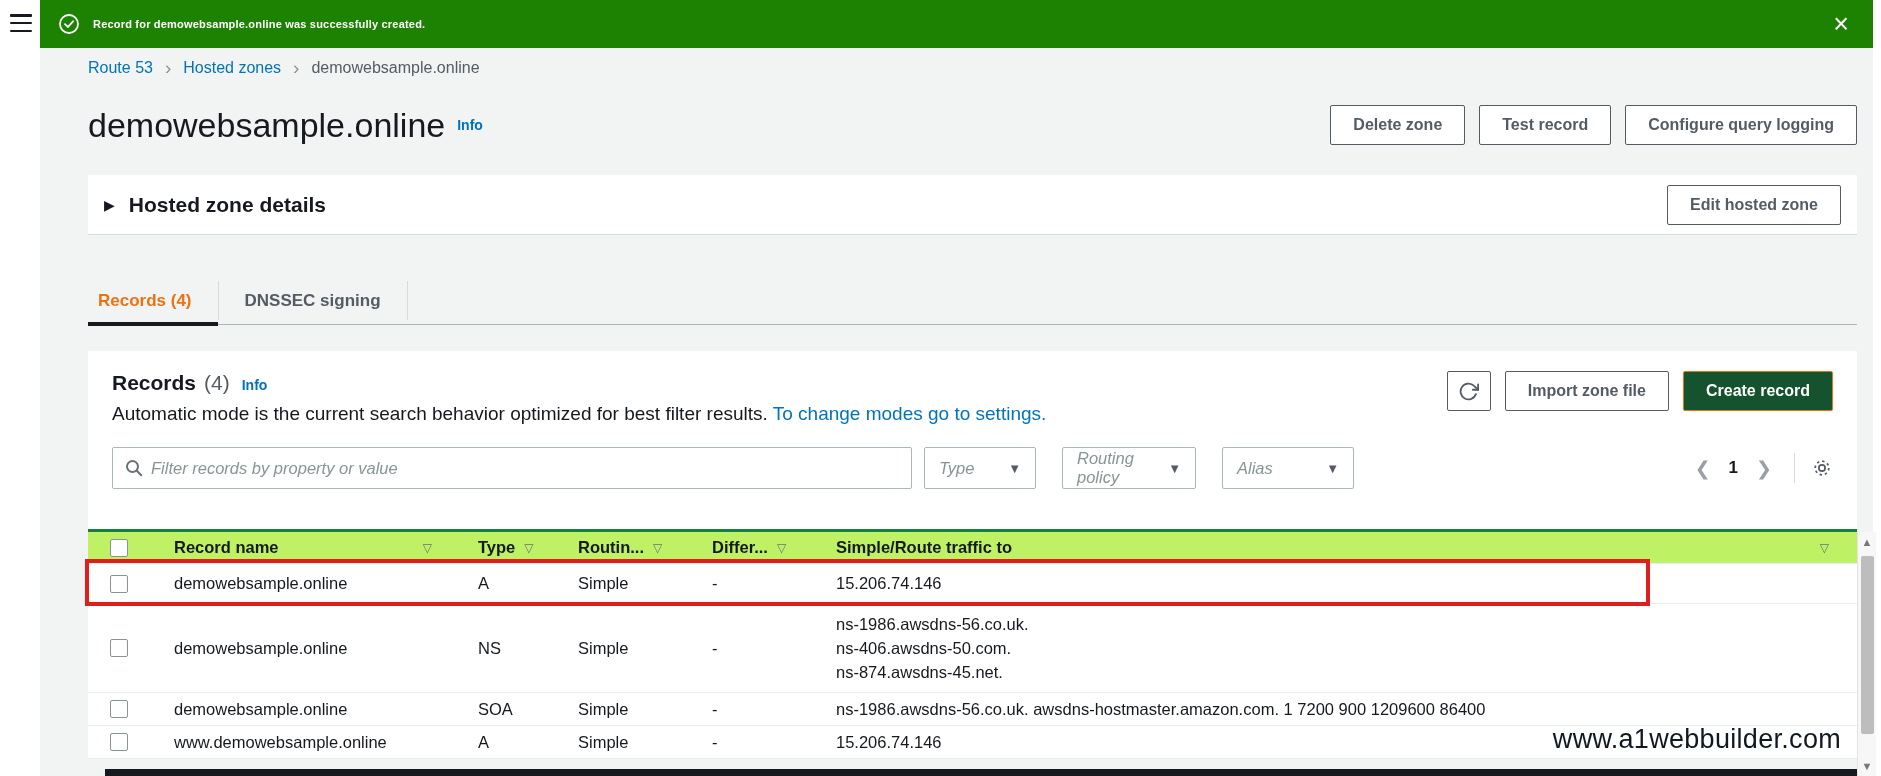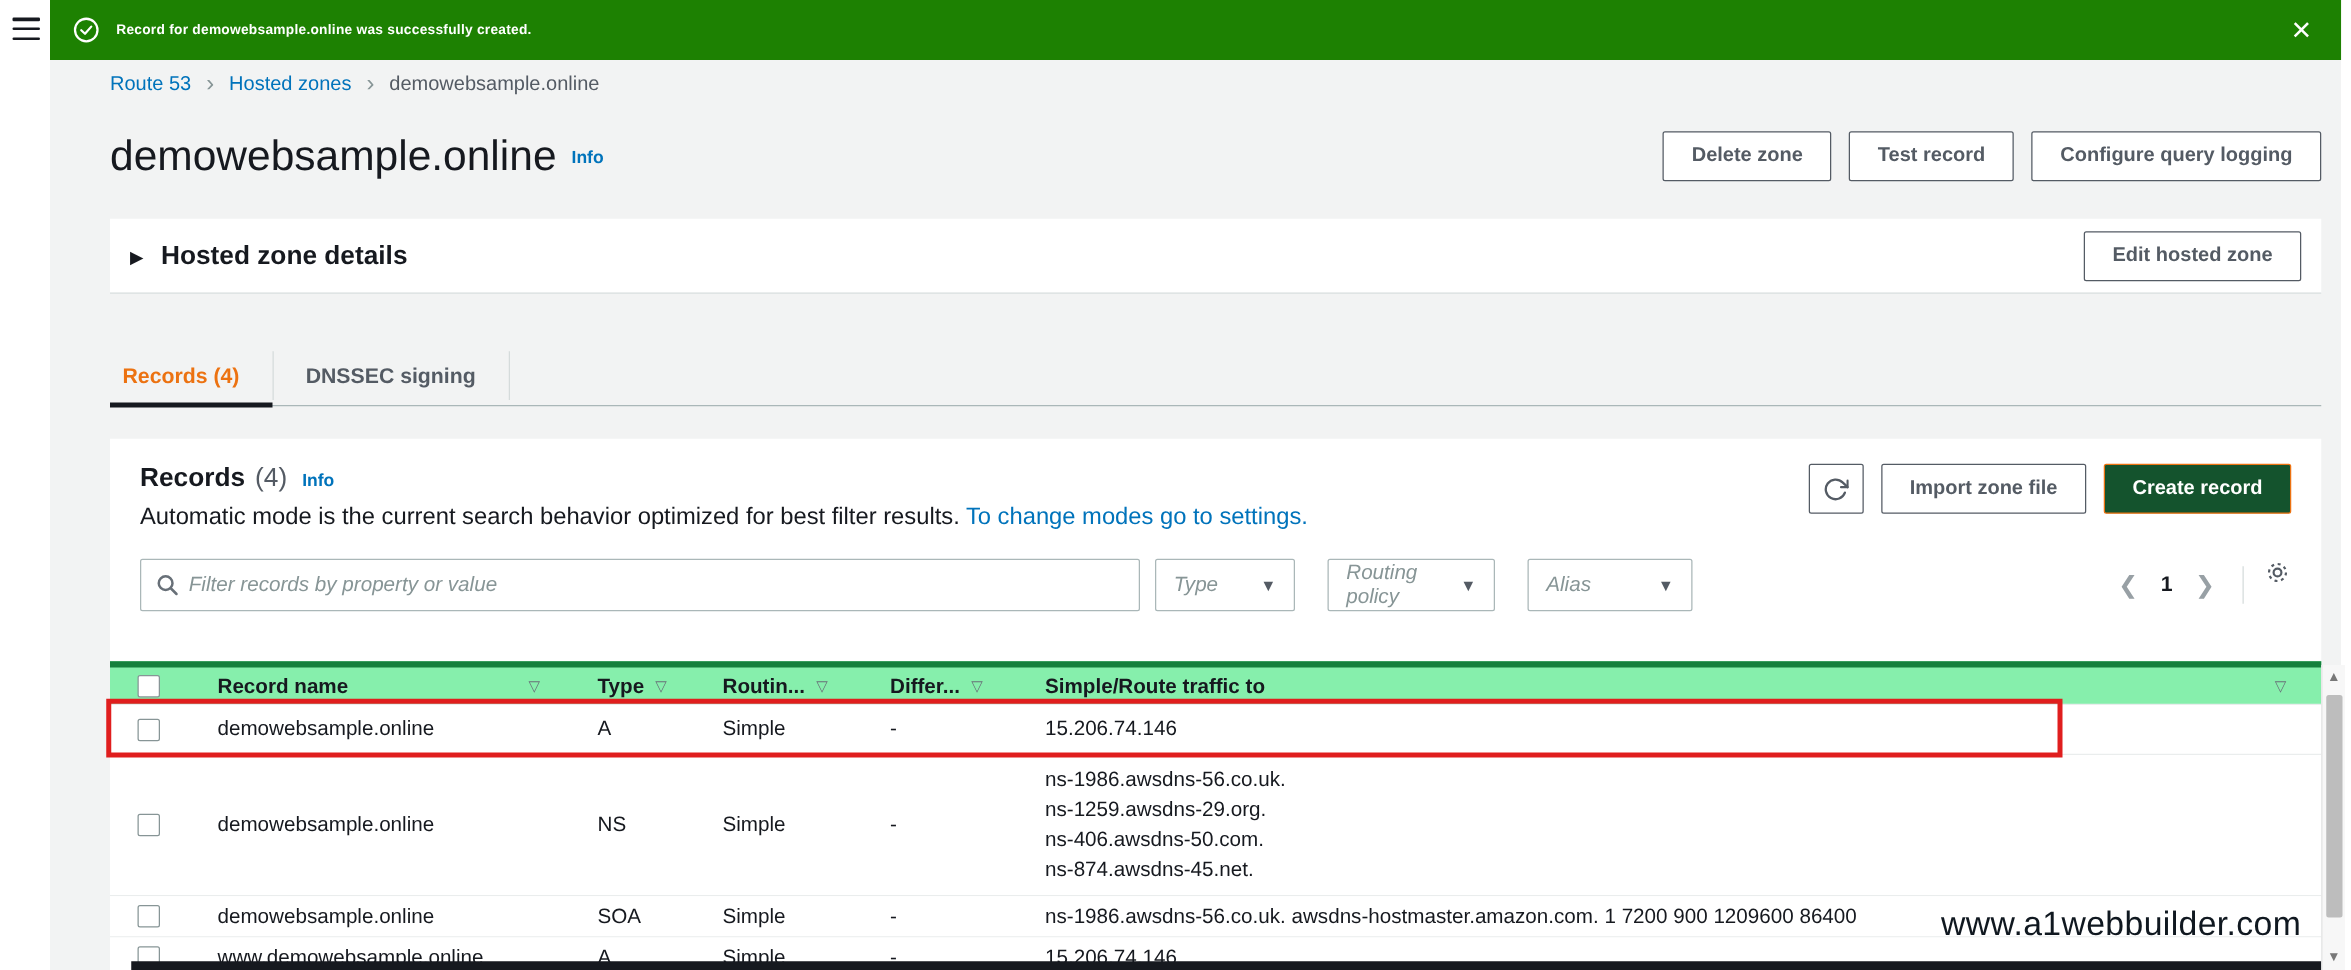--- a/index.html
+++ b/index.html
@@ -55,21 +55,21 @@
 
   .records-card { margin-top:26px; background:#fff; }
   .records-header { display:flex; align-items:flex-start; padding:20px 0 0 24px; }
   .records-title-line { display:flex; align-items:baseline; }
   .records-title { font-size:21px; font-weight:700; }
   .records-count { font-size:21px; font-weight:400; color:#545b64; margin-left:8px; }
   .records-desc { font-size:19px; color:#16191f; margin-top:8px; }
   .records-desc a { color:#0073bb; text-decoration:none; cursor:pointer; }
   .records-actions { margin-left:auto; display:flex; gap:14px; padding-right:24px; }
 
-  .filter-row { display:flex; margin-top:22px; padding:0 24px; }
+  .filter-row { display:flex; align-items:center; margin-top:22px; padding:0 24px; }
   .search-box { display:flex; align-items:center; width:800px; height:42px; background:#fff;
     border:1px solid #aab7b8; border-radius:2px; padding:0 12px; }
   .search-box input { border:none; outline:none; flex:1; font-size:16.5px; font-style:italic;
     font-family:"Liberation Sans",sans-serif; color:#16191f; margin-left:8px; background:transparent; }
   .search-box input::placeholder { color:#879596; font-style:italic; }
   .dropdown { height:42px; border:1px solid #aab7b8; border-radius:2px; background:#fff;
     display:flex; align-items:center; padding:0 14px; font-size:16.5px; font-style:italic; color:#879596; cursor:pointer; }
   .dropdown .arrow { font-style:normal; color:#545b64; font-size:13px; margin-left:14px; }
   .dd-type { width:112px; margin-left:12px; }
   .dd-routing { width:134px; margin-left:26px; }
@@ -77,21 +77,21 @@
   .pagination { margin-left:auto; display:flex; align-items:center; gap:18px; font-size:18px; }
   .pg-chevron { color:#98a0a5; font-size:19px; cursor:pointer; }
   .pg-num { font-weight:700; font-size:17px; color:#16191f; cursor:pointer; }
   .pg-divider { width:1px; height:30px; background:#d5dbdb; margin-left:4px; }
   .gear { margin-left:16px; cursor:pointer; display:flex; }
 
   
   .rtable { margin-top:40px; position:relative; }
   .trow { display:grid; grid-template-columns:62px 328px 100px 134px 124px 1fr; align-items:center;
     border-bottom:1px solid #eaeded; background:#fff; }
-  .thead { background:#86efac; border-top:5px solid #15803d; height:35px; font-weight:700; font-size:16.5px; }
+  .thead { background:#bef264; border-top:3px solid #15803d; height:35px; font-weight:700; font-size:16.5px; }
   .cell { padding:6px 0; font-size:16.5px; }
   .cell.cb { display:flex; justify-content:center; }
   .cell.name { padding-left:24px; }
   .checkbox { width:18px; height:18px; border:1.5px solid #879596; border-radius:2px; background:#fff; cursor:pointer; }
   .sort { color:#687078; font-size:12px; font-weight:400; }
   .hcell { display:flex; align-items:center; gap:9px; }
   .hcell.hname { padding-left:24px; }
   .hcell.hname .sort { margin-left:auto; margin-right:46px; }
   .hcell.hvalue .sort { margin-left:auto; margin-right:28px; }
   .row-a1 { height:40px; }
@@ -275,21 +275,20 @@
           <div class="trow row-ns">
             <div class="cell cb">
                 <span class="checkbox"></span>
               </div>
             <div class="cell name">demowebsample.online</div>
             <div class="cell">NS</div>
             <div class="cell">Simple</div>
             <div class="cell">-</div>
             <div class="cell values">
               <div>ns-1986.awsdns-56.co.uk.</div>
-              <div>ns-1259.awsdns-29.org.</div>
               <div>ns-406.awsdns-50.com.</div>
               <div>ns-874.awsdns-45.net.</div>
             </div>
           </div>
 
           <div class="trow row-soa">
             <div class="cell cb">
                 <span class="checkbox"></span>
               </div>
             <div class="cell name">demowebsample.online</div>

